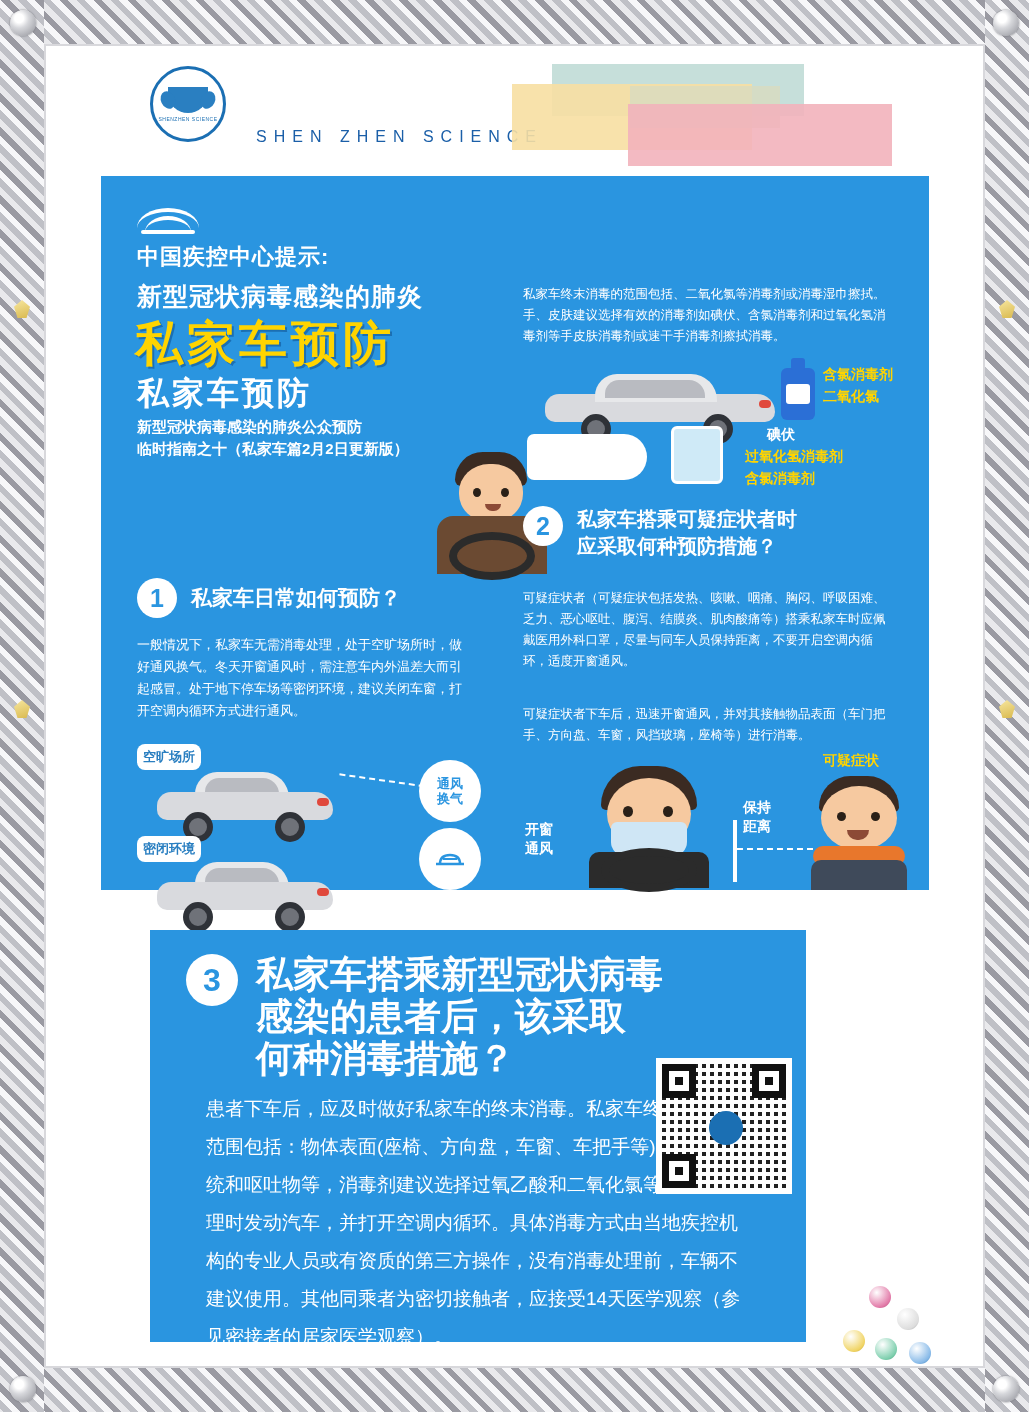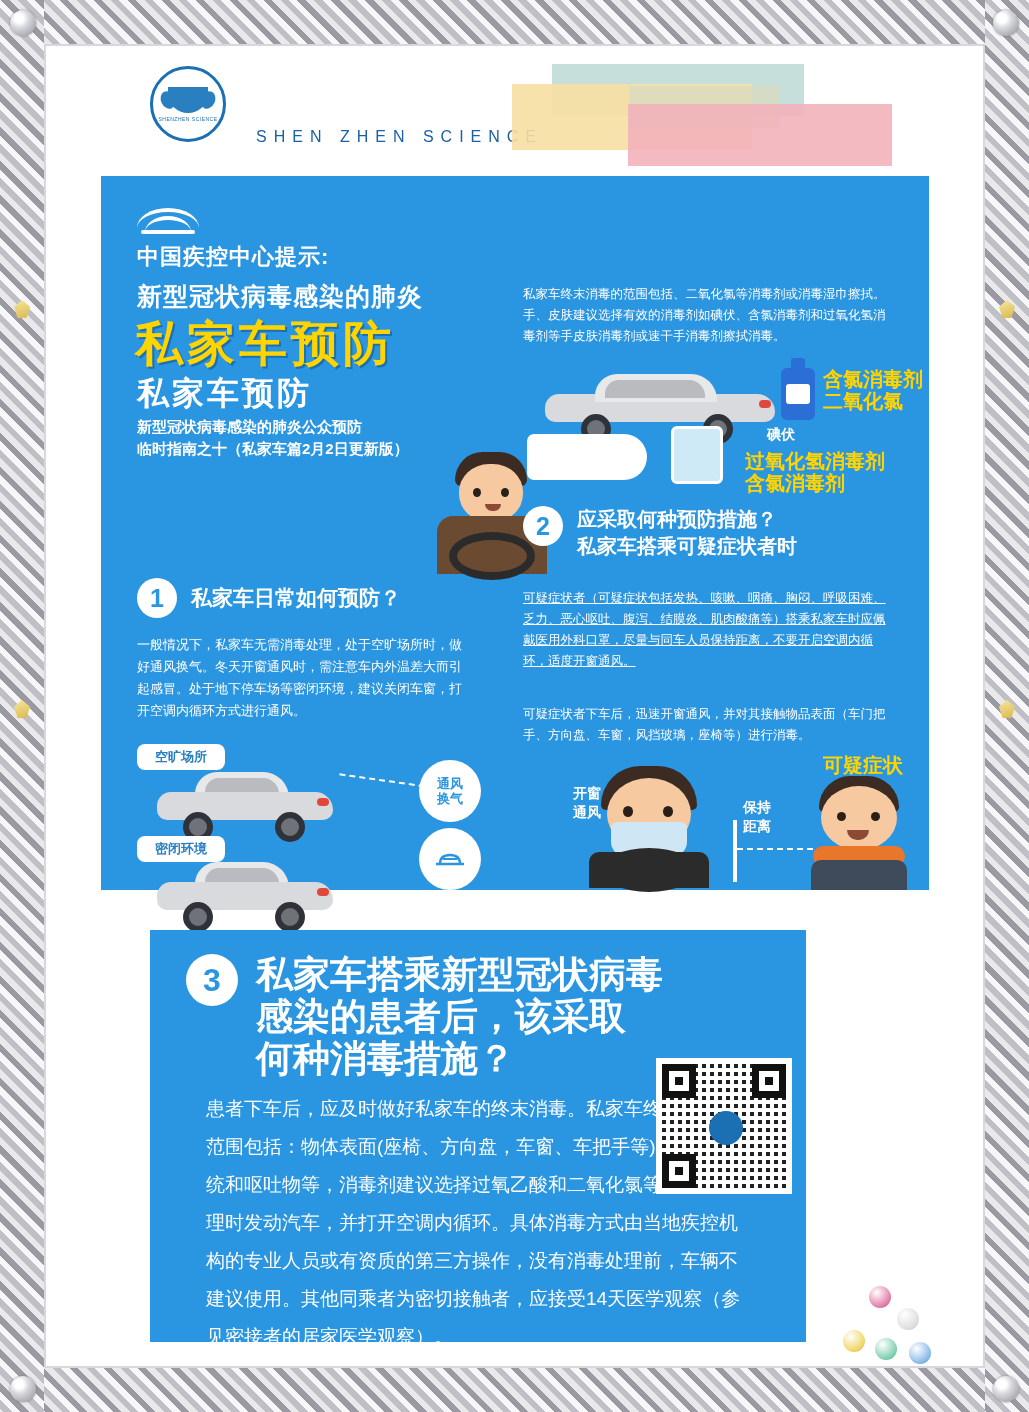--- a/index.html
+++ b/index.html
@@ -107,21 +107,21 @@
   .step-badge{
     width:40px;height:40px;border-radius:50%;background:#ffffff;color:#2a95e0;
     font-size:25px;font-weight:bold;display:flex;align-items:center;justify-content:center;
   }
   .q1{position:absolute;left:36px;top:402px;display:flex;align-items:center;gap:14px;}
   .q1 .q-text{font-size:21px;font-weight:bold;color:#ffffff;}
   .p-left{position:absolute;left:36px;top:458px;width:336px;font-size:13px;line-height:22px;}
 
   
   .tagbox{
-    position:absolute;background:#ffffff;color:#2a7fc1;border-radius:8px;padding:4px 18px;
+    position:absolute;background:#ffffff;color:#2a7fc1;border-radius:8px;padding:4px 6px;
     font-size:13px;font-weight:bold;
   }
   .car{position:absolute;width:176px;height:62px;}
   .car .body{position:absolute;left:0;top:20px;width:176px;height:28px;border-radius:14px 18px 10px 10px;background:#d9dade;}
   .car .cab{position:absolute;left:38px;top:0;width:94px;height:28px;border-radius:22px 26px 0 0;background:#e7e8ea;}
   .car .win{position:absolute;left:48px;top:6px;width:74px;height:18px;border-radius:14px 16px 0 0;background:#b9bbc1;}
   .car .w1,.car .w2{position:absolute;top:40px;width:30px;height:30px;border-radius:50%;background:#6f7279;border:6px solid #2f3238;box-sizing:border-box;}
   .car .w1{left:26px;} .car .w2{left:118px;}
   .car .lamp{position:absolute;right:4px;top:26px;width:12px;height:8px;border-radius:4px;background:#e0483c;}
   .circle-icon{
@@ -137,21 +137,21 @@
     position:absolute;width:34px;height:52px;border-radius:6px;background:#2b6fd6;
   }
   .bottle:before{content:"";position:absolute;left:10px;top:-10px;width:14px;height:12px;background:#2b6fd6;border-radius:3px;}
   .bottle .lbl{position:absolute;left:5px;top:16px;width:24px;height:20px;background:#ffffff;border-radius:3px;}
   .hand{
     position:absolute;width:120px;height:46px;background:#ffffff;border-radius:8px 26px 26px 8px;
   }
   .sanitizer{
     position:absolute;width:52px;height:58px;background:#cfeaf7;border-radius:6px;border:3px solid #ffffff;box-sizing:border-box;
   }
-  .label-r{position:absolute;font-size:20px;font-weight:bold;color:#ffd400;}
+  .label-r{position:absolute;font-size:14px;font-weight:bold;color:#ffd400;}
   .label-w{position:absolute;font-size:14px;font-weight:bold;color:#ffffff;}
 
   .q2{position:absolute;left:18px;top:330px;display:flex;align-items:flex-start;gap:14px;}
   .q2 .q-text{font-size:20px;font-weight:bold;line-height:27px;}
 
   
   .person{position:absolute;}
   .mask{position:absolute;background:#cfe6f5;border-radius:6px 6px 14px 14px;}
 
   
@@ -293,38 +293,38 @@
 
     <div class="hand" style="left:22px;top:258px;"></div>
     <div class="sanitizer" style="left:166px;top:250px;"></div>
     <div class="label-w" style="left:262px;top:250px;">碘伏</div>
     <div class="label-r" style="left:240px;top:272px;">过氧化氢消毒剂</div>
     <div class="label-r" style="left:240px;top:294px;">含氯消毒剂</div>
 
     <div class="q2">
       <div class="step-badge">2</div>
       <div class="q-text">
+        <div>私家车搭乘可疑症状者时</div>
         <div>应采取何种预防措施？</div>
-        <div>私家车搭乘可疑症状者时</div>
       </div>
     </div>
 
-    <div class="p-right" style="left:18px;top:412px;text-decoration:underline;">可疑症状者（可疑症状包括发热、咳嗽、咽痛、胸闷、呼吸困难、乏力、恶心呕吐、腹泻、结膜炎、肌肉酸痛等）搭乘私家车时应佩戴医用外科口罩，尽量与同车人员保持距离，不要开启空调内循环，适度开窗通风。</div>
+    <div class="p-right" style="left:18px;top:412px;">可疑症状者（可疑症状包括发热、咳嗽、咽痛、胸闷、呼吸困难、乏力、恶心呕吐、腹泻、结膜炎、肌肉酸痛等）搭乘私家车时应佩戴医用外科口罩，尽量与同车人员保持距离，不要开启空调内循环，适度开窗通风。</div>
     <div class="p-right" style="left:18px;top:528px;">可疑症状者下车后，迅速开窗通风，并对其接触物品表面（车门把手、方向盘、车窗，风挡玻璃，座椅等）进行消毒。</div>
 
     <div class="person" style="left:74px;top:590px;width:160px;height:120px;">
       <div style="position:absolute;left:22px;top:0;width:96px;height:44px;border-radius:48px 48px 6px 6px;background:#3b2b22;"></div>
       <div style="position:absolute;left:28px;top:12px;width:84px;height:72px;border-radius:42px/36px;background:#f6c9a0;"></div>
       <div style="position:absolute;left:44px;top:40px;width:10px;height:11px;border-radius:50%;background:#2a2018;"></div>
       <div style="position:absolute;left:84px;top:40px;width:10px;height:11px;border-radius:50%;background:#2a2018;"></div>
       <div class="mask" style="left:32px;top:56px;width:76px;height:34px;"></div>
       <div style="position:absolute;left:10px;top:86px;width:120px;height:36px;background:#2b2b2b;border-radius:10px 10px 0 0;"></div>
       <div style="position:absolute;left:22px;top:82px;width:96px;height:44px;border:8px solid #2b2b2b;border-radius:50%;box-sizing:border-box;"></div>
     </div>
-    <div class="label-w" style="left:20px;top:608px;line-height:19px;margin-left:48px;">
+    <div class="label-w" style="left:20px;top:644px;line-height:19px;">
       <div>开窗</div>
       <div>通风</div>
     </div>
     <div class="label-w" style="left:238px;top:622px;line-height:19px;">
       <div>保持</div>
       <div>距离</div>
     </div>
     <div class="dash" style="left:232px;top:672px;width:76px;"></div>
     <div style="position:absolute;left:228px;top:644px;width:4px;height:62px;background:#ffffff;"></div>
 

